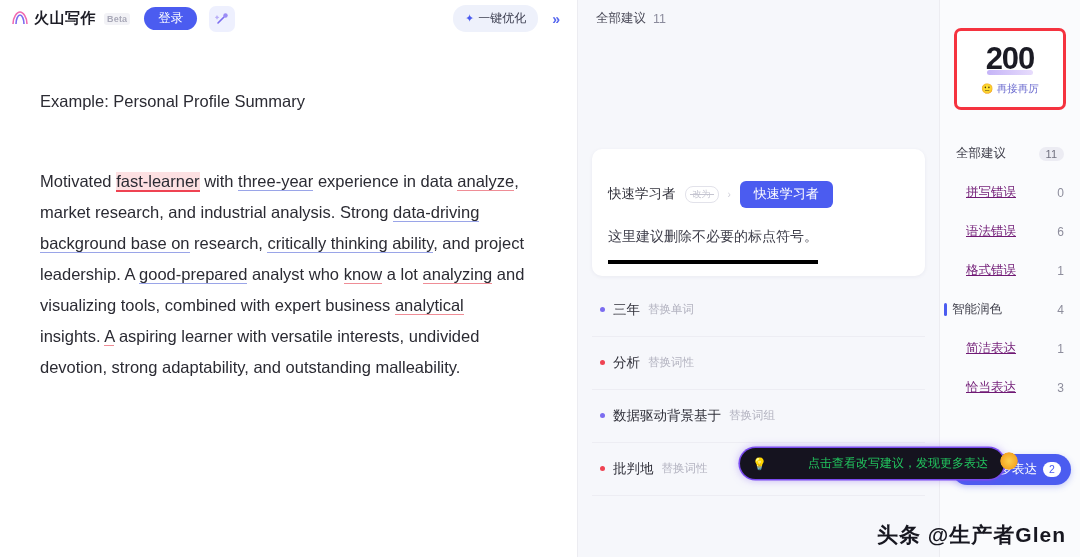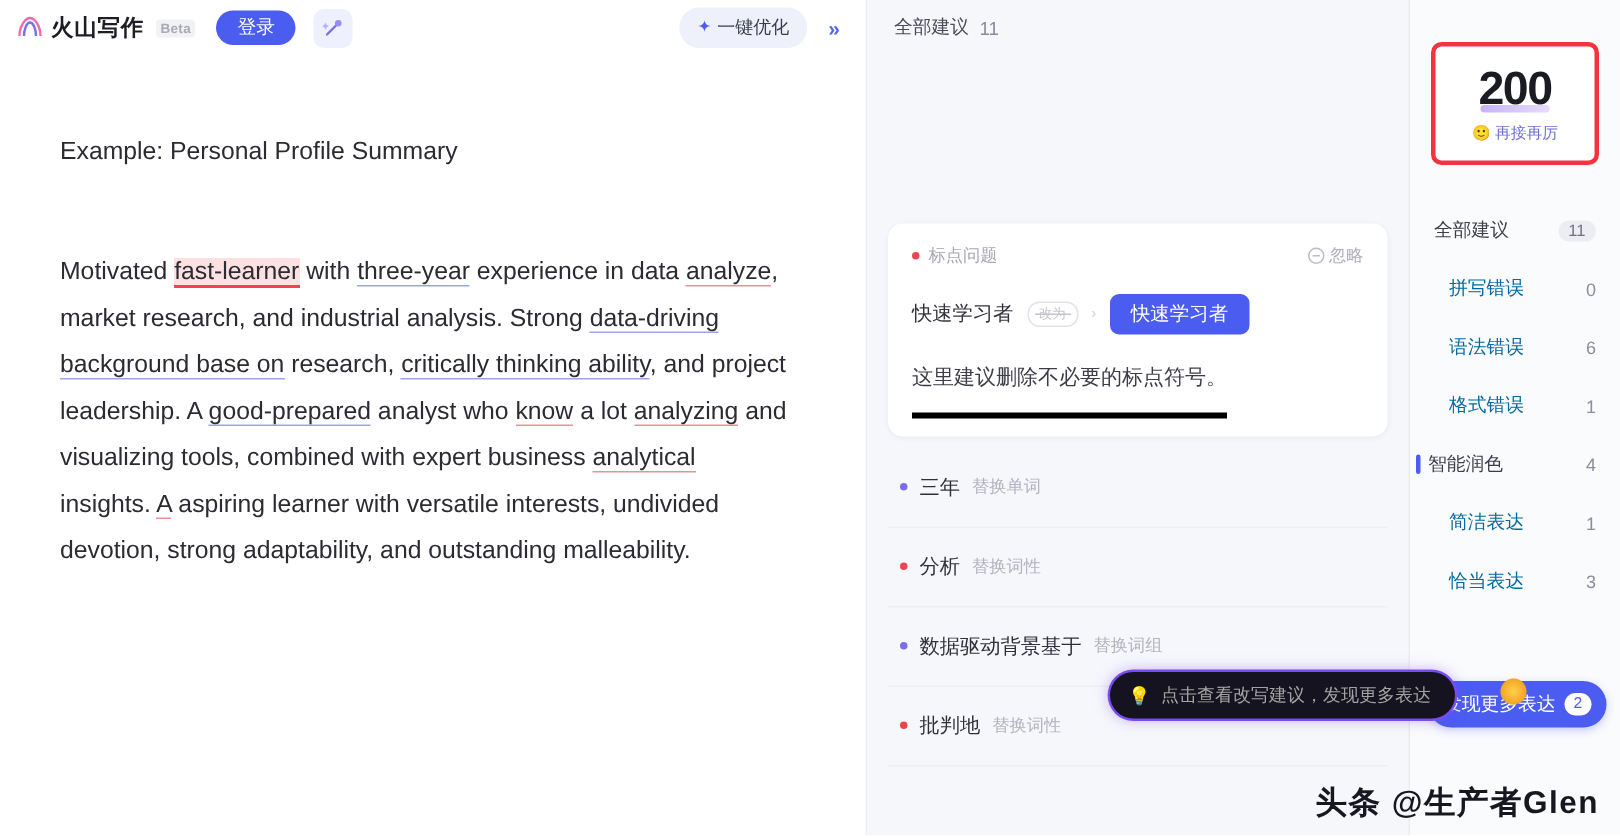--- a/index.html
+++ b/index.html
@@ -166,21 +166,21 @@
   .filter-row {
     display:flex; align-items:center; justify-content:space-between;
     padding: 11px 16px 11px 12px; position:relative; cursor:pointer;
   }
   .filter-row.all { padding-left: 16px; }
   .filter-left { display:flex; align-items:center; gap:6px; }
   .fbar { width:3px; height:13px; border-radius:2px; position:absolute; left:4px; }
   .fbar.red { background:#f0384a; }
   .fbar.blue { background:#4b5cf0; }
   .f-label { font-size: 12.5px; color:#3e3e4a; }
-  .f-label.sub { color:#0369a1; padding-left: 14px; }
+  .f-label.sub { color:#701a75; padding-left: 14px; text-decoration: underline; }
   .f-count { font-size: 12px; color:#8d8d9c; }
   .f-count.pill {
     background:#ececf3; border-radius:9px; padding:1px 7px; color:#70707f; font-size:11px;
   }
 
   .discover-btn {
     position:absolute; left: 12px; bottom: 72px;
     background:#4b5cf0; color:#fff; border-radius: 16px;
     padding: 7px 10px; display:flex; align-items:center; gap:6px;
     font-size: 12.5px; cursor:pointer; white-space:nowrap;
@@ -191,21 +191,21 @@
     padding: 1px 6px; line-height:1.3;
   }
 
   
   .tooltip {
     position:absolute; left: 740px; top: 448px; z-index: 40;
     background:#15131f; border-radius: 16px;
     padding: 7px 16px 7px 12px; display:flex; align-items:center; gap:7px;
     box-shadow: 0 0 0 1.6px #7a4bf0, 0 0 10px rgba(122,75,240,.55);
   }
-  .tooltip-text { color:#a3a3a3; font-size: 12px; white-space:nowrap; }
+  .tooltip-text { color:#22c55e; font-size: 12px; white-space:nowrap;margin-left:34px; }
   .tooltip-bulb { font-size: 12px; }
 
   
   .cursor {
     position:absolute; left: 1000px; top: 452px; z-index: 60;
     width: 18px; height: 18px; border-radius:50%;
     background: radial-gradient(circle, #ffcf4d 0%, #f5a623 65%, rgba(245,166,35,0) 72%);
     pointer-events:none;
   }
 
@@ -258,32 +258,20 @@
 
   <div class="sugg-col">
     <div class="sugg-head">
       <span class="sugg-head-label">全部建议</span>
       <span class="sugg-head-count">11</span>
     </div>
 
     <div class="sugg-scroll">
 
       <div class="sugg-card">
-        <div class="card-row1">
-          <div class="card-tag">
-            <span class="dot-red"></span>
-            <span class="card-tag-label">标点问题</span>
-          </div>
-          <div class="ignore-btn">
-            <span class="circ">
-                <i></i>
-              </span>
-            <span>忽略</span>
-          </div>
-        </div>
 
         <div class="card-row2">
           <span class="old-word">快速学习者</span>
           <span class="pill-strike">改为</span>
           <span class="arrow-tiny">›</span>
           <button class="new-word-btn">快速学习者</button>
         </div>
 
         <div><span class="card-desc">这里建议删除不必要的标点符号。</span></div>
 

